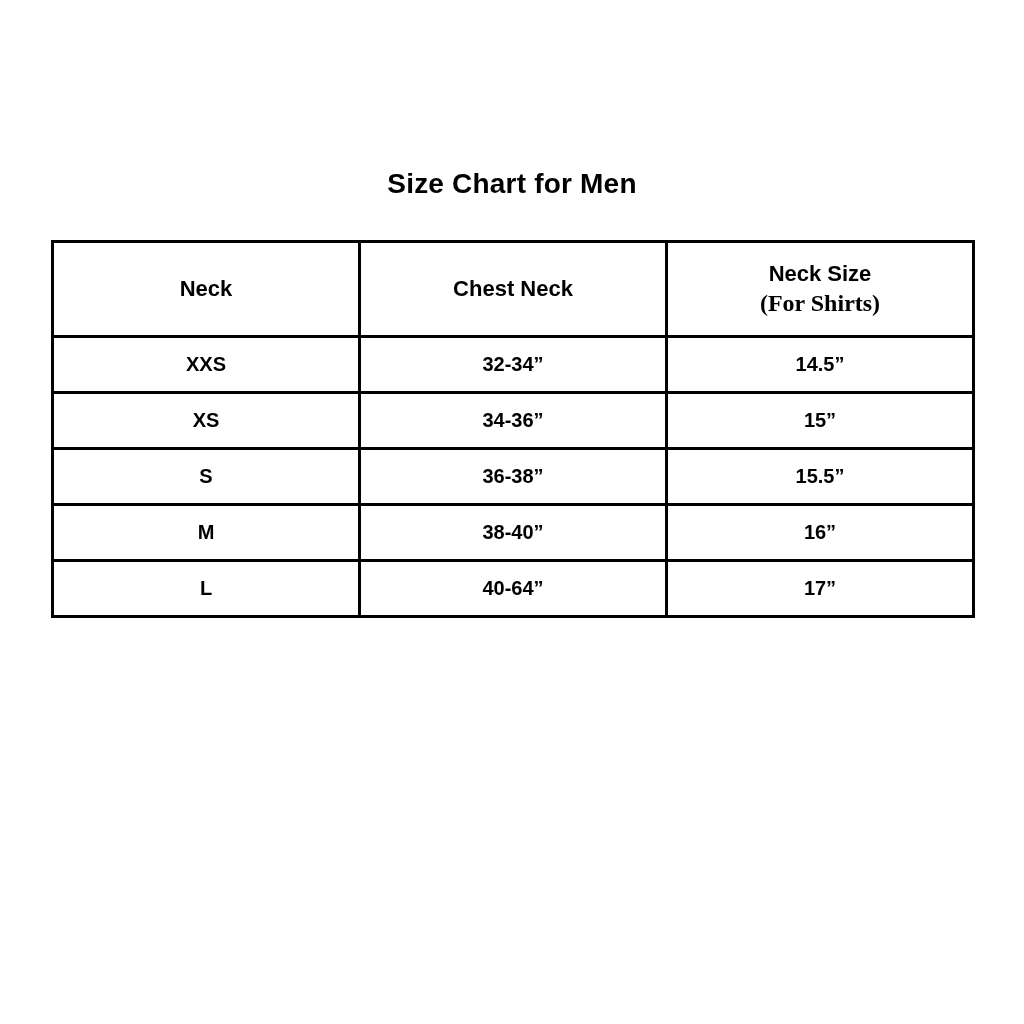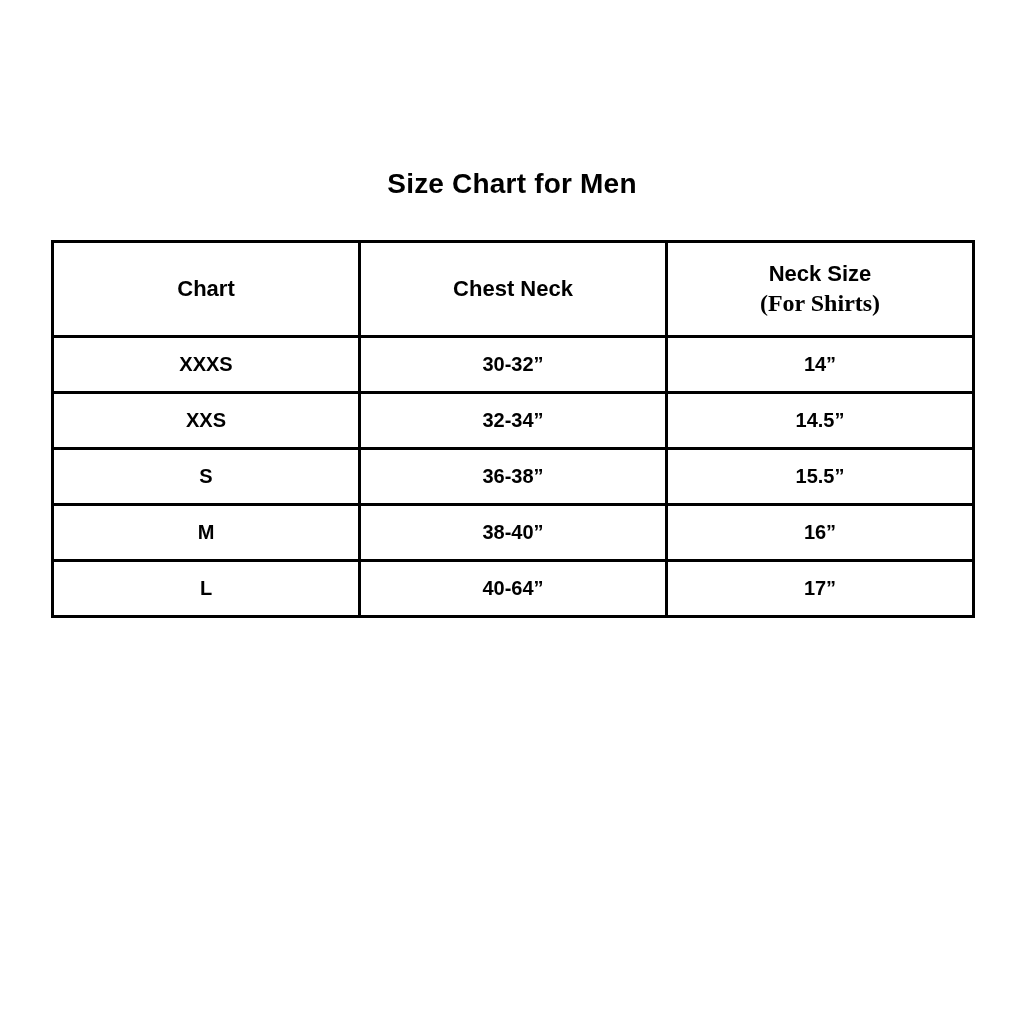--- a/index.html
+++ b/index.html
@@ -82,41 +82,41 @@
   <div class="table-wrap">
     <table class="size-table">
       <colgroup>
         <col class="c1">
         <col class="c2">
         <col class="c3">
       </colgroup>
       <thead>
         <tr>
           <th>
-            <span>Chart</span>
+            <span>Neck</span>
           </th>
           <th>
             <span>Chest Neck</span>
           </th>
           <th>
             <span>Neck Size</span>
             <span class="sub">(For Shirts)</span>
           </th>
         </tr>
       </thead>
       <tbody>
         <tr>
-          <td>XXXS</td>
-          <td>30-32”</td>
-          <td>14”</td>
-        </tr>
-        <tr>
           <td>XXS</td>
           <td>32-34”</td>
           <td>14.5”</td>
+        </tr>
+        <tr>
+          <td>XS</td>
+          <td>34-36”</td>
+          <td>15”</td>
         </tr>
         <tr>
           <td>S</td>
           <td>36-38”</td>
           <td>15.5”</td>
         </tr>
         <tr>
           <td>M</td>
           <td>38-40”</td>
           <td>16”</td>

